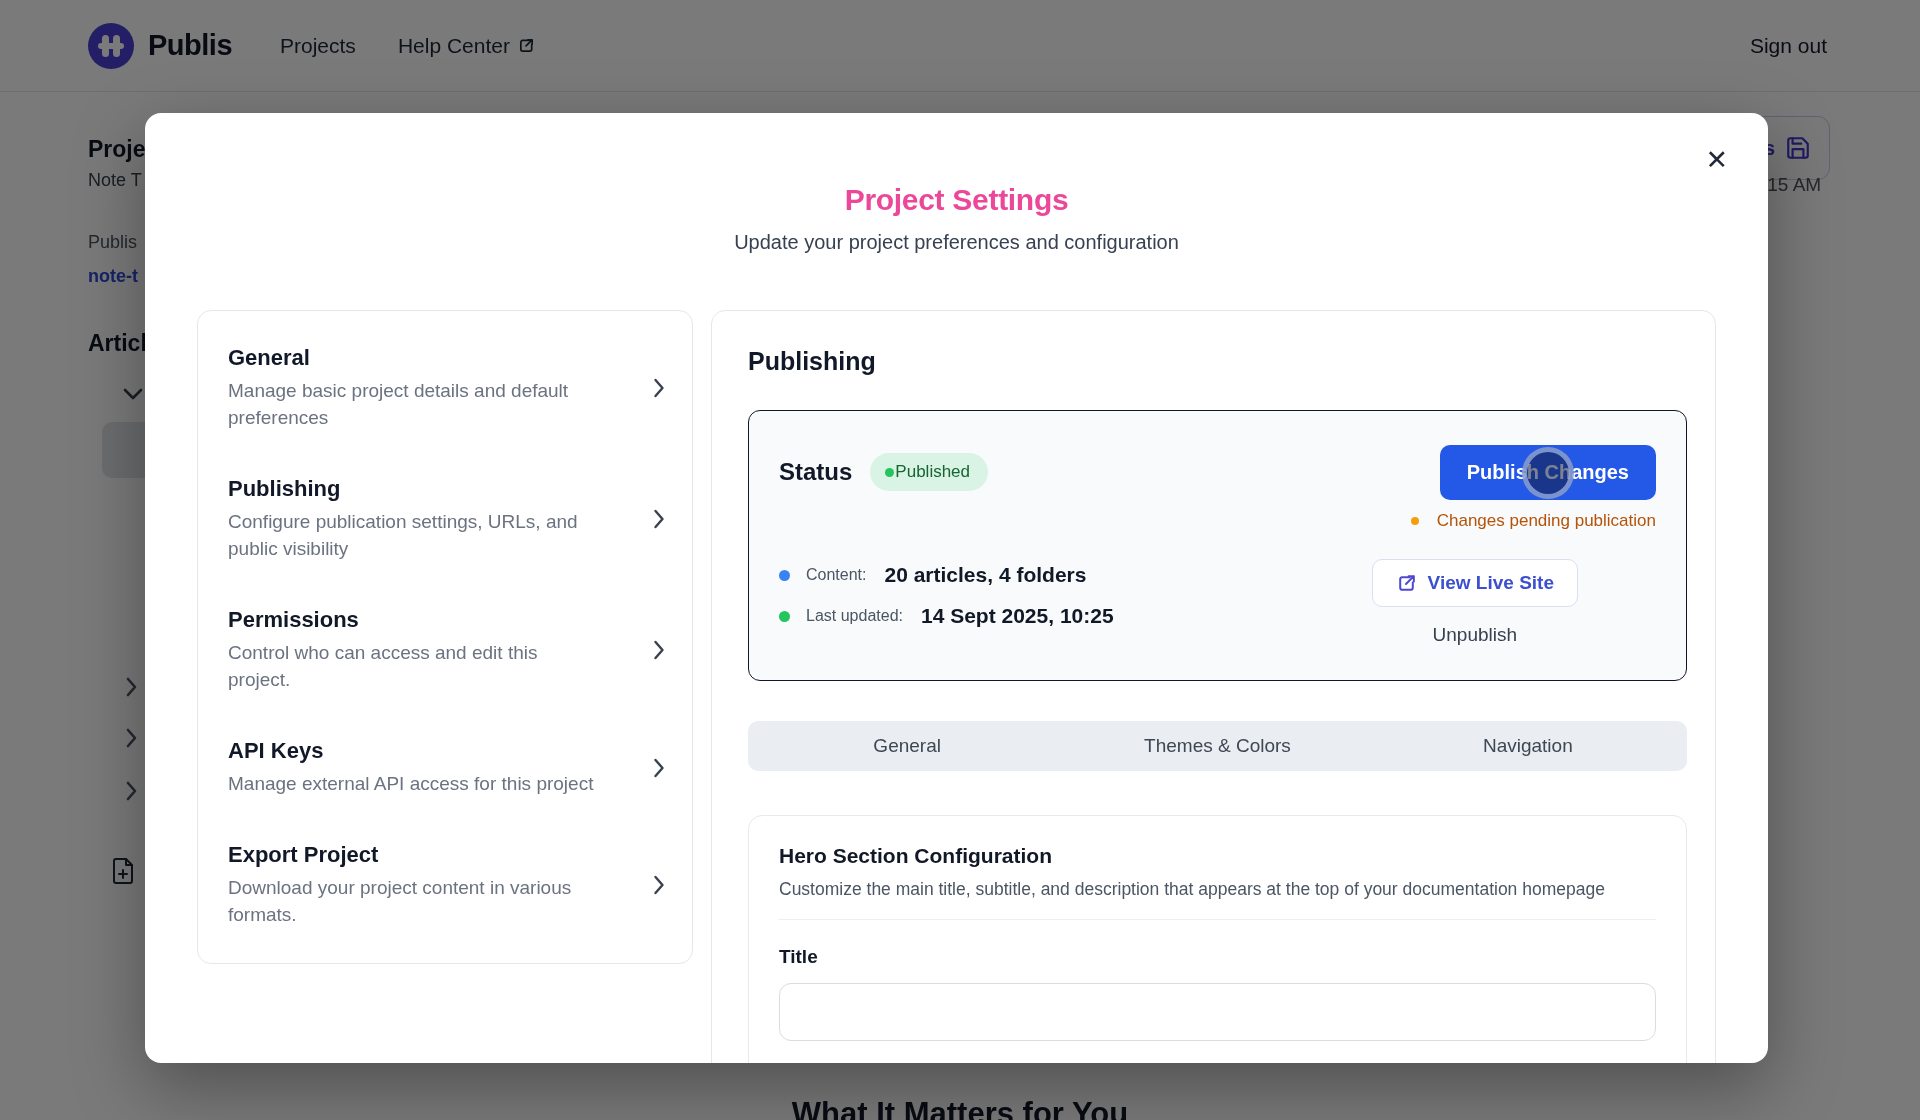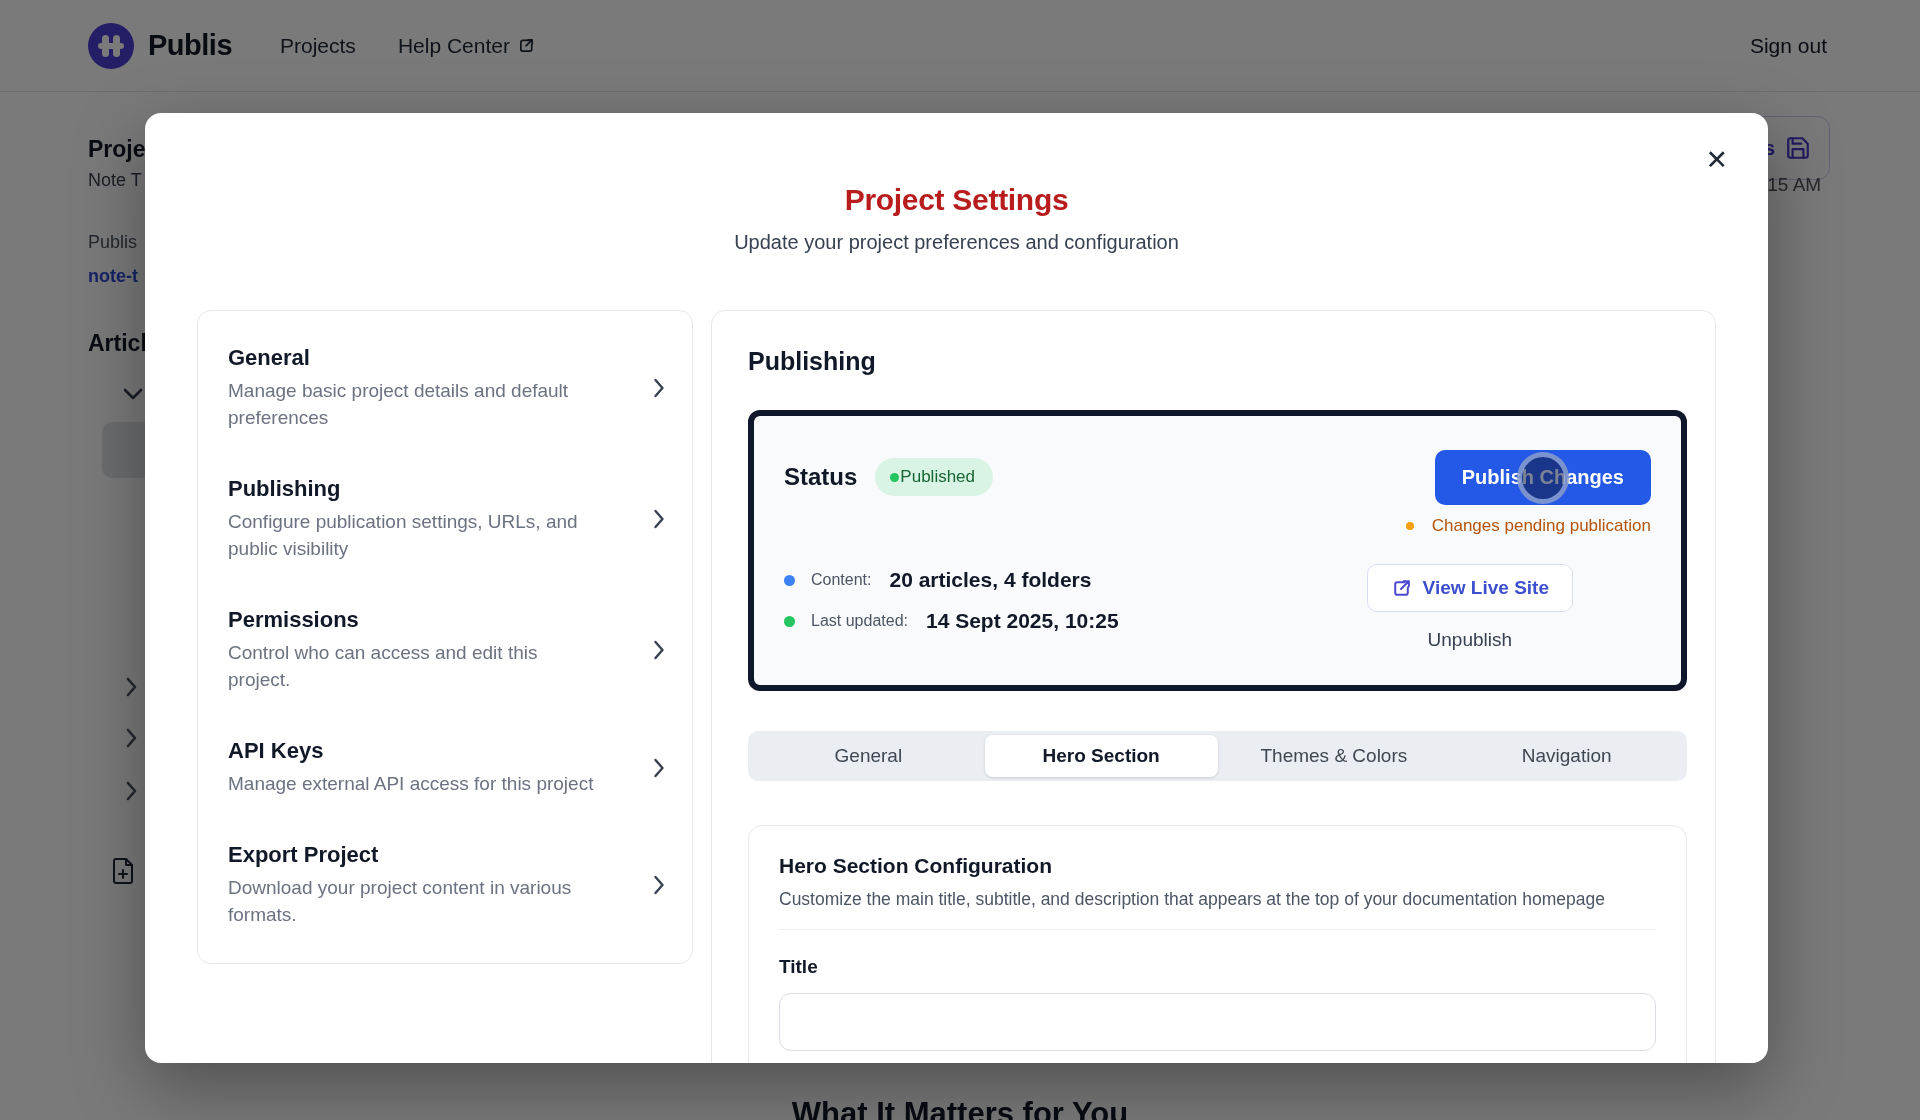--- a/index.html
+++ b/index.html
@@ -42,37 +42,37 @@
   .bg-bottom-heading { position:absolute; left:0; right:0; top:1096px; text-align:center;
     font-size:31px; font-weight:800; color:#111827; }
 
   .overlay { position:absolute; inset:0; background:rgba(0,0,0,0.52); z-index:5; }
 
   
   .modal { position:absolute; left:145px; top:113px; width:1623px; height:950px; z-index:10;
     background:#fff; border-radius:16px; box-shadow:0 24px 70px rgba(0,0,0,0.35); overflow:hidden; }
   .modal-close { position:absolute; top:34px; right:40px; font-size:27px; color:#1f2937; line-height:1; cursor:pointer; }
   .modal-head { text-align:center; padding-top:70px; }
-  .modal-title { font-size:30px; font-weight:800; color:#b91c1c; letter-spacing:-0.3px; }
+  .modal-title { font-size:30px; font-weight:800; color:#ec4899; letter-spacing:-0.3px; }
   .modal-sub { margin-top:14px; font-size:20px; color:#374151; }
 
   .modal-body { display:flex; gap:18px; padding:0 52px; margin-top:56px; align-items:flex-start; }
 
   
   .settings-card { width:496px; flex-shrink:0; border:1px solid #e5e7eb; border-radius:14px; padding:12px 0; background:#fff; }
   .settings-item { position:relative; padding:22px 64px 22px 30px; cursor:pointer; }
   .settings-item-title { font-size:22px; font-weight:600; color:#111827; margin-bottom:7px; }
   .settings-item-desc { font-size:19px; color:#6b7280; line-height:1.42; max-width:366px; }
   .settings-item .chev { position:absolute; right:26px; top:50%; transform:translateY(-50%); }
 
   
   .panel { flex:1; border:1px solid #e5e7eb; border-radius:14px; padding:36px 28px 80px 36px; background:#fff; min-height:1100px; }
   .panel-h2 { font-size:25px; font-weight:700; color:#111827; }
 
-  .status-card { margin-top:34px; background:#f9fafb; border:6px solid #0f172a; border-radius:12px; padding:34px 30px; }
+  .status-card { margin-top:34px; background:#f9fafb; border:1px solid #0f172a; border-radius:12px; padding:34px 30px; }
   .status-row1 { display:flex; justify-content:space-between; align-items:flex-start; }
   .status-left { display:flex; align-items:center; gap:18px; padding-top:8px; }
   .status-label { font-size:24px; font-weight:700; color:#111827; }
   .badge { display:inline-flex; align-items:center; gap:1px; background:#d9f4e4; color:#166534;
     font-size:17px; padding:9px 18px 9px 15px; border-radius:999px; }
   .dot { border-radius:50%; display:inline-block; flex-shrink:0; }
   .dot-badge { width:9px; height:9px; background:#22c55e; }
   .publish-col { display:flex; flex-direction:column; align-items:flex-end; }
   .publish-btn { position:relative; background:#2458e6; color:#fff; font-size:20px; font-weight:600;
     border:none; border-radius:10px; padding:16px 27px; cursor:pointer; }
@@ -297,21 +297,20 @@
                 </span>
                 <span>View Live Site</span>
               </button>
               <div class="unpublish">Unpublish</div>
             </div>
           </div>
         </div>
 
         <div class="tabbar">
           <div class="tab">General</div>
-          <div class="tab active">Hero Section</div>
           <div class="tab">Themes &amp; Colors</div>
           <div class="tab">Navigation</div>
         </div>
 
         <div class="hero-card">
           <div class="hero-title">Hero Section Configuration</div>
           <div class="hero-desc">Customize the main title, subtitle, and description that appears at the top of your documentation homepage</div>
           <div class="hero-divider"></div>
           <div class="field-label">Title</div>
           <input class="field-input" type="text" value="" style="">

